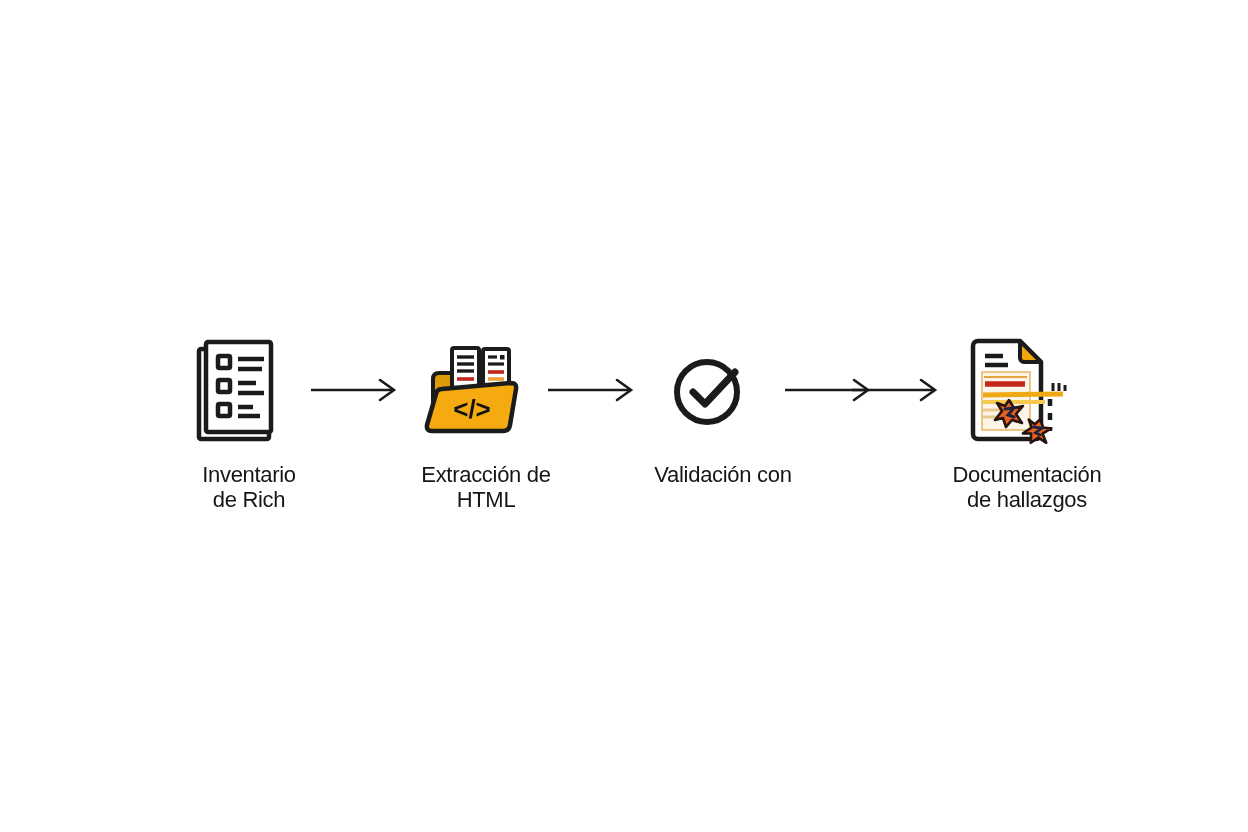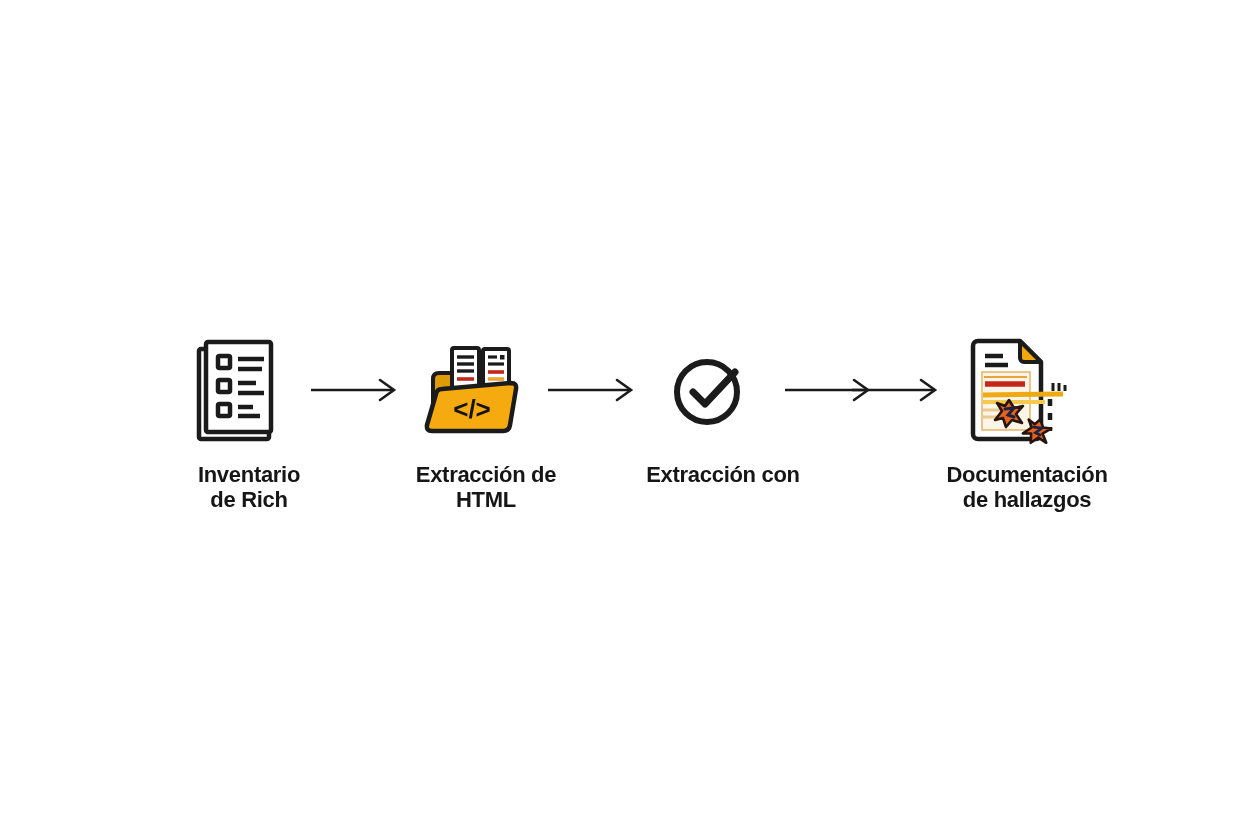--- a/index.html
+++ b/index.html
@@ -40,21 +40,21 @@
     height: 104px;
     display: flex;
     align-items: center;
     justify-content: center;
     overflow: visible;
   }
   .arrow-box svg { overflow: visible; flex: 0 0 auto; }
   .label {
     margin-top: 20px;
     text-align: center;
-    font-weight: 700;
+    font-weight: 400;
     font-size: 22px;
     line-height: 25px;
     letter-spacing: -0.3px;
     color: #161616;
     white-space: nowrap;
     margin-left: 28px;
   }
   .label span { display: block; }
   .ink { stroke: #1b1b1b; }
   .code-glyph {
@@ -136,21 +136,21 @@
     </div>
 
     <div class="step">
       <div class="icon-box">
         <svg width="76" height="76" viewBox="0 0 76 76">
           <circle cx="36" cy="40" r="30" fill="none" class="ink" stroke-width="6"></circle>
           <path d="M22,40 L34,52 L64,20" fill="none" class="ink" stroke-width="7" stroke-linecap="round" stroke-linejoin="round"></path>
         </svg>
       </div>
       <div class="label">
-        <span>Extracción con</span>
+        <span>Validación con</span>
       </div>
     </div>
 
     <div class="arrow-box">
       <svg width="92" height="26" viewBox="0 0 92 26">
         <line x1="3" y1="13" x2="84" y2="13" class="ink" stroke-width="2.4"></line>
         <polyline points="72,3 86,13 72,23" fill="none" class="ink" stroke-width="2.6" stroke-linecap="round" stroke-linejoin="miter"></polyline>
       </svg>
     </div>
 

